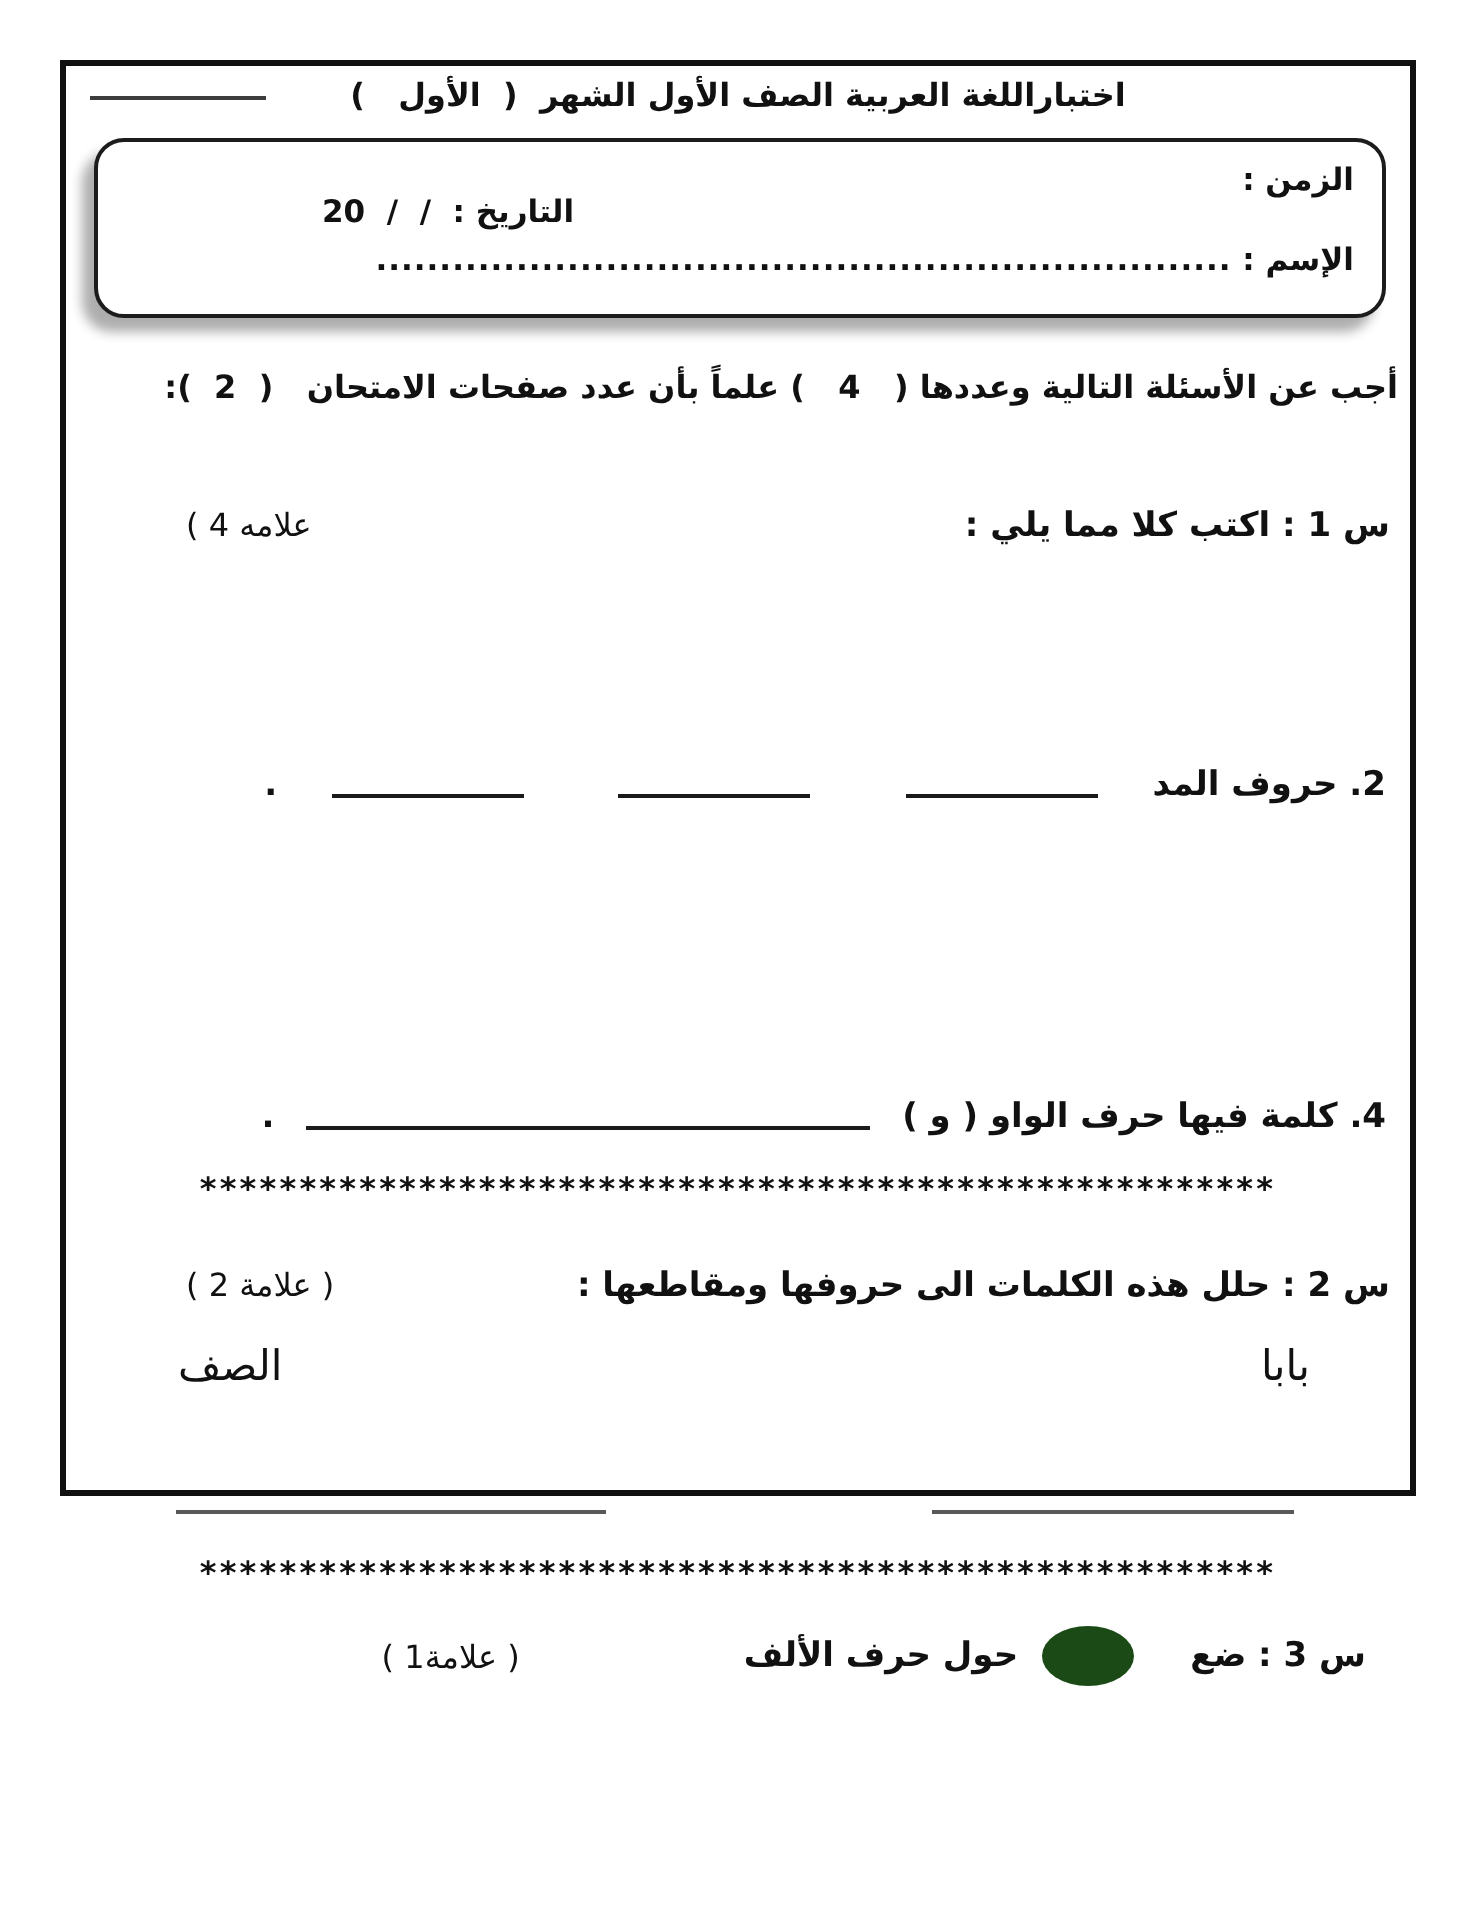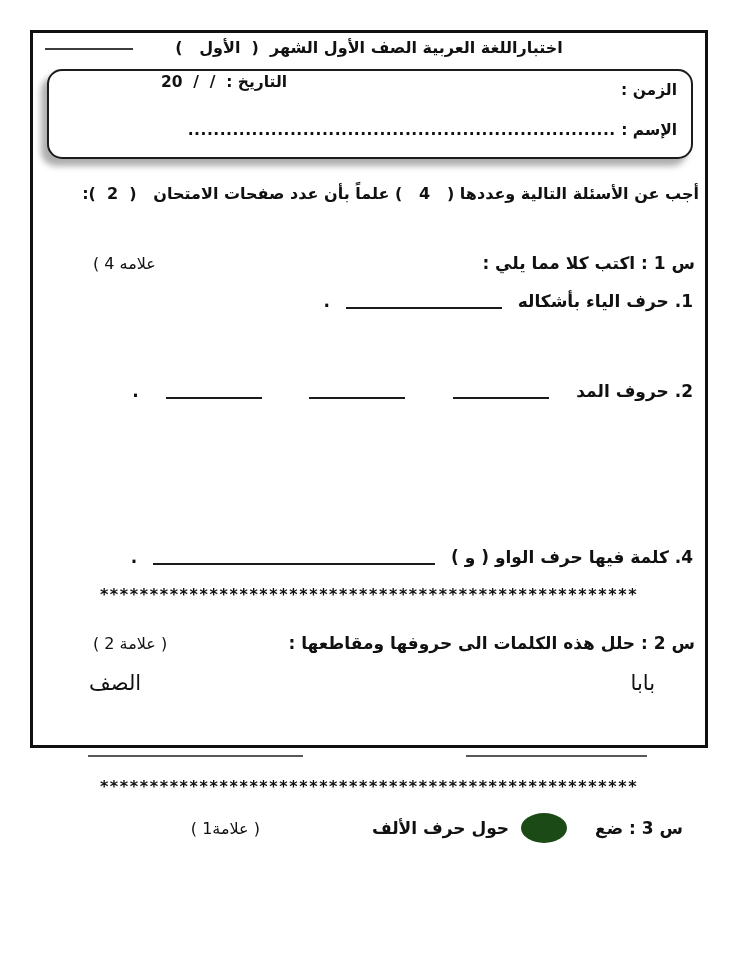--- a/index.html
+++ b/index.html
@@ -15,21 +15,21 @@
   .doc-title{
     position:absolute;top:5px;left:0;width:100%;text-align:center;
     font-size:16px;font-weight:700;white-space:pre-wrap;direction:rtl;
   }
   .meta-box{
     position:absolute;left:14px;top:36px;width:646px;height:90px;
     border:2px solid #1c1c1c;border-radius:15px;background:#fff;
     box-shadow:-6px 7px 6px rgba(0,0,0,0.32);box-sizing:border-box;
   }
   .zaman{position:absolute;right:14px;top:10px;font-size:15.5px;font-weight:700;direction:rtl;}
-  .tarikh{position:absolute;left:112px;top:2px;font-size:15.5px;font-weight:700;direction:rtl;white-space:pre-wrap;}
+  .tarikh{position:absolute;left:112px;top:26px;font-size:15.5px;font-weight:700;direction:rtl;white-space:pre-wrap;}
   .ism-row{position:absolute;right:14px;left:14px;top:50px;text-align:right;direction:rtl;font-size:15.5px;font-weight:700;white-space:nowrap;overflow:hidden;}
   .ism-dots{display:inline-block;max-width:428px;overflow:hidden;white-space:nowrap;direction:ltr;vertical-align:bottom;letter-spacing:0.5px;}
   .instruction{
     position:absolute;top:150px;right:6px;left:6px;direction:rtl;text-align:right;
     font-size:16px;font-weight:700;white-space:pre-wrap;line-height:1.4;
   }
   .q-head{
     position:absolute;left:10px;right:10px;display:flex;direction:rtl;
     justify-content:space-between;align-items:baseline;
     font-size:17px;font-weight:700;
@@ -100,25 +100,20 @@
     </div>
   </div>
 
   <div class="instruction">أجب عن الأسئلة التالية وعددها (   4   ) علماً بأن عدد صفحات الامتحان   (  2  ):</div>
 
   <div class="q-head q1-head">
     <span>س 1 : اكتب كلا مما يلي :</span>
     <span class="marks">( 4 علامه</span>
   </div>
 
-  <div class="q-item item-1">
-    <span>1. حرف الياء بأشكاله</span>
-    <span class="blank w1"></span>
-    <span>.</span>
-  </div>
 
   <div class="q-item item-2">
     <span>2.  حروف المد</span>
     <span class="blank w2"></span>
     <span class="blank w2"></span>
     <span class="blank w2"></span>
     <span>.</span>
   </div>
 
 

